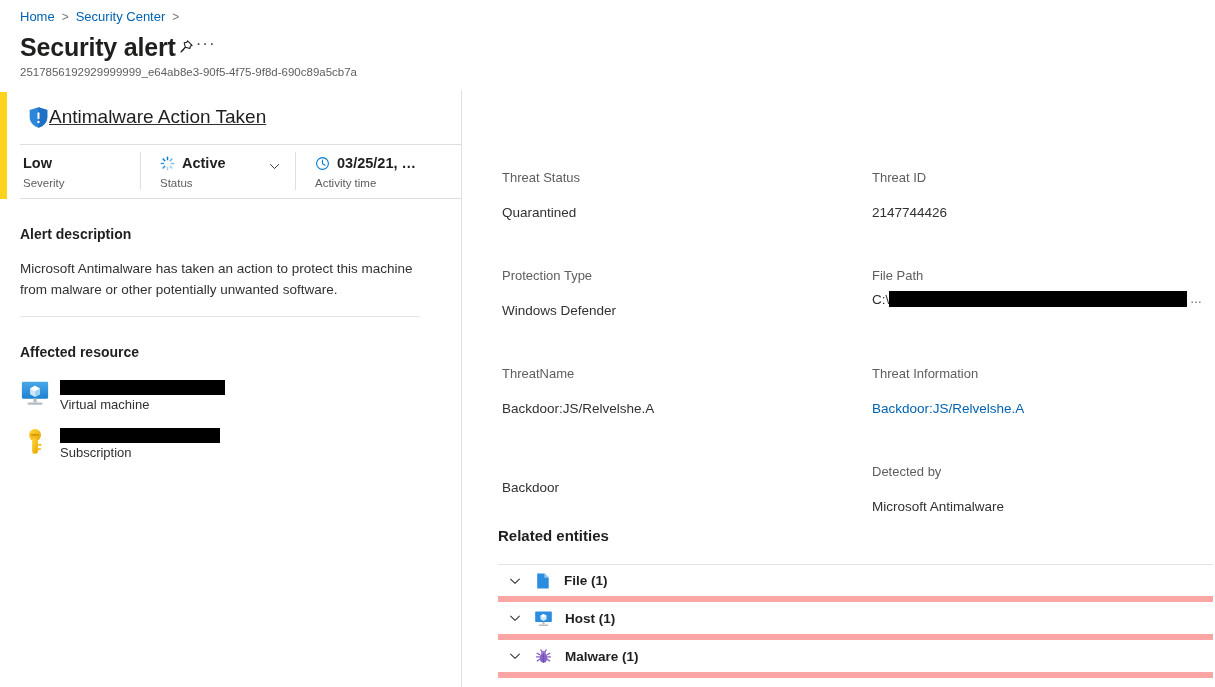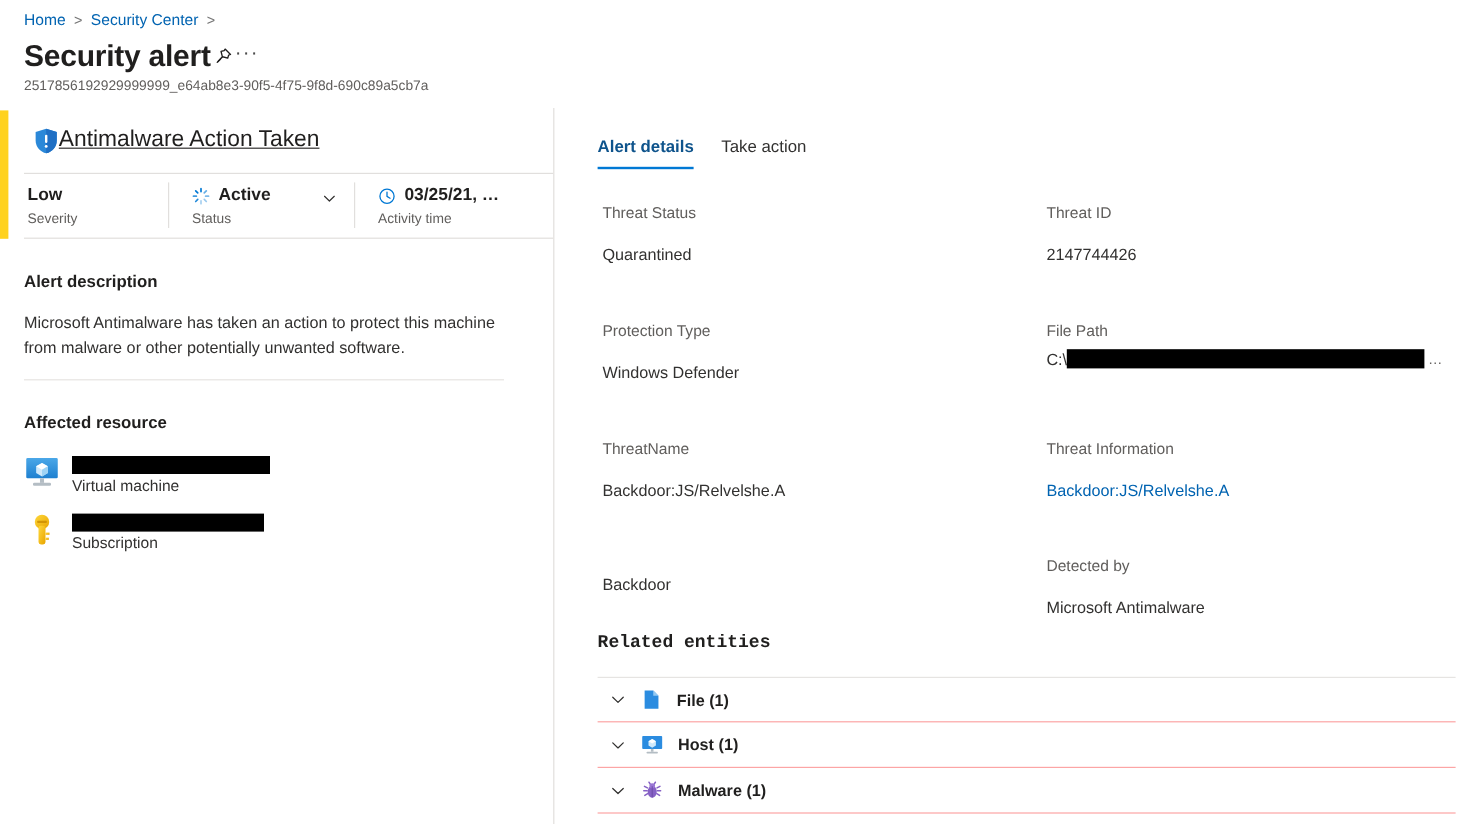--- a/index.html
+++ b/index.html
@@ -124,25 +124,25 @@
     row-gap: 43px;
   }
   .field-label { font-size: 13px; color: #605e5c; line-height: 19px; }
   .field-value { font-size: 13.5px; color: #323130; line-height: 20px; margin-top: 16px; }
   .field-value.link { color: #0063b1; cursor: pointer; }
   .path-value { display: flex; align-items: center; font-size: 13.5px; color: #323130; margin-top: 6px; }
   .path-redact { background: #000; height: 16px; width: 322px; display: inline-block; }
   .path-ellipsis { color: #605e5c; margin-left: 3px; font-size: 12px; }
 
   
-  .related-head { position: absolute; left: 36px; top: 437px; font-size: 15px; font-weight: bold; color: #201f1e; font-family: Liberation Mono, monospace; }
+  .related-head { position: absolute; left: 36px; top: 437px; font-size: 15px; font-weight: bold; color: #201f1e; }
   .entity-list { position: absolute; left: 36px; top: 474px; width: 715px; }
   .entity-row {
     display: flex; align-items: center; gap: 12px;
-    height: 38px; border-bottom: 1px solid #fca5a5; cursor: pointer;
+    height: 38px; border-bottom: 6px solid #fca5a5; cursor: pointer;
     padding-left: 10px;
   }
   .entity-row:first-child { border-top: 1px solid #e6e4e2; }
   .entity-label { font-size: 13.5px; font-weight: bold; color: #201f1e; }
   .chev { display: flex; align-items: center; color: #323130; }
   .ico { display: flex; align-items: center; justify-content: center; }
 </style>
 </head>
 <body>
 
@@ -291,24 +291,20 @@
           <span class="resource-type">Subscription</span>
         </span>
       </div>
     </div>
   </div>
 
   <div class="panel-divider"></div>
 
   <div class="right-panel">
 
-    <div class="tabs">
-      <div class="tab active">Alert details</div>
-      <div class="tab">Take action</div>
-    </div>
 
     <div class="detail-grid">
 
       <div>
         <div class="field-label">Threat Status</div>
         <div class="field-value">Quarantined</div>
       </div>
       <div>
         <div class="field-label">Threat ID</div>
         <div class="field-value">2147744426</div>

